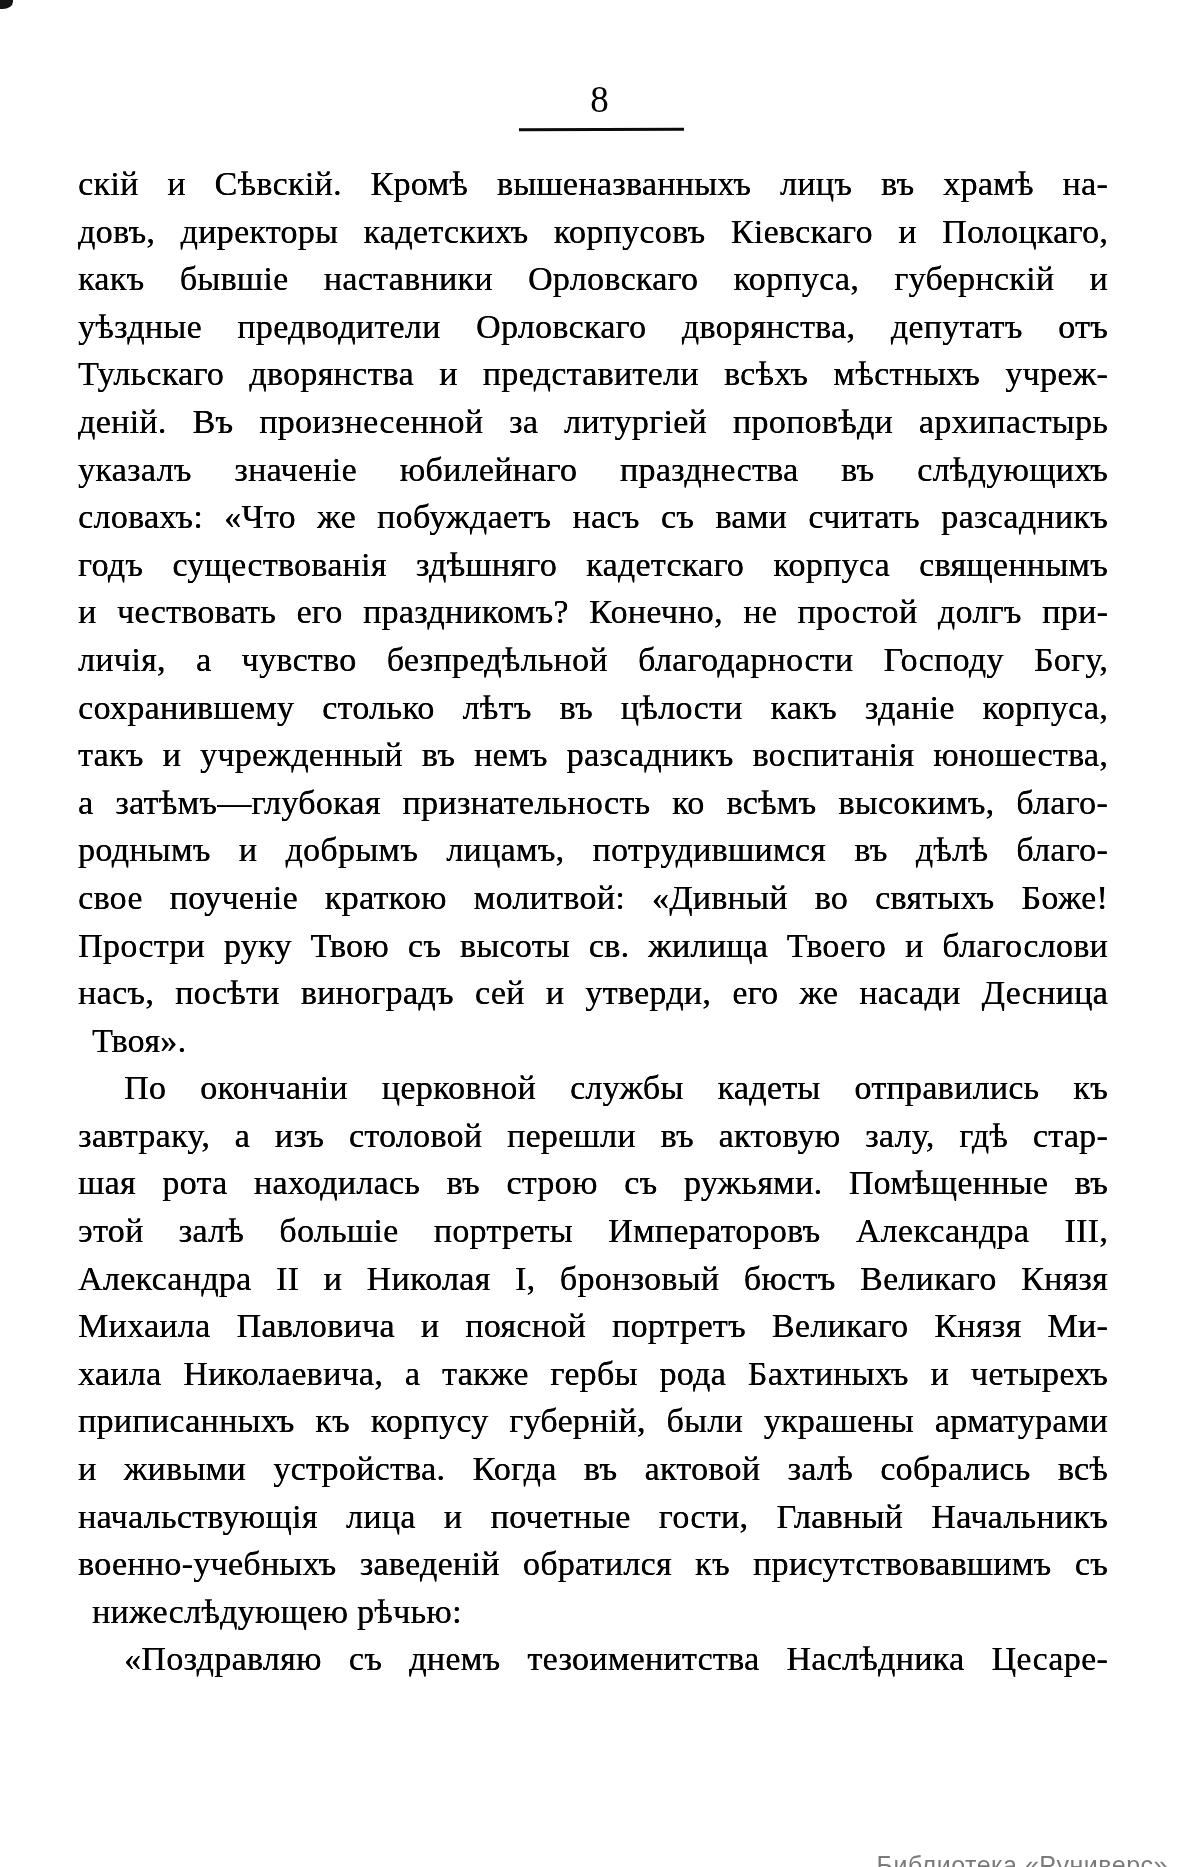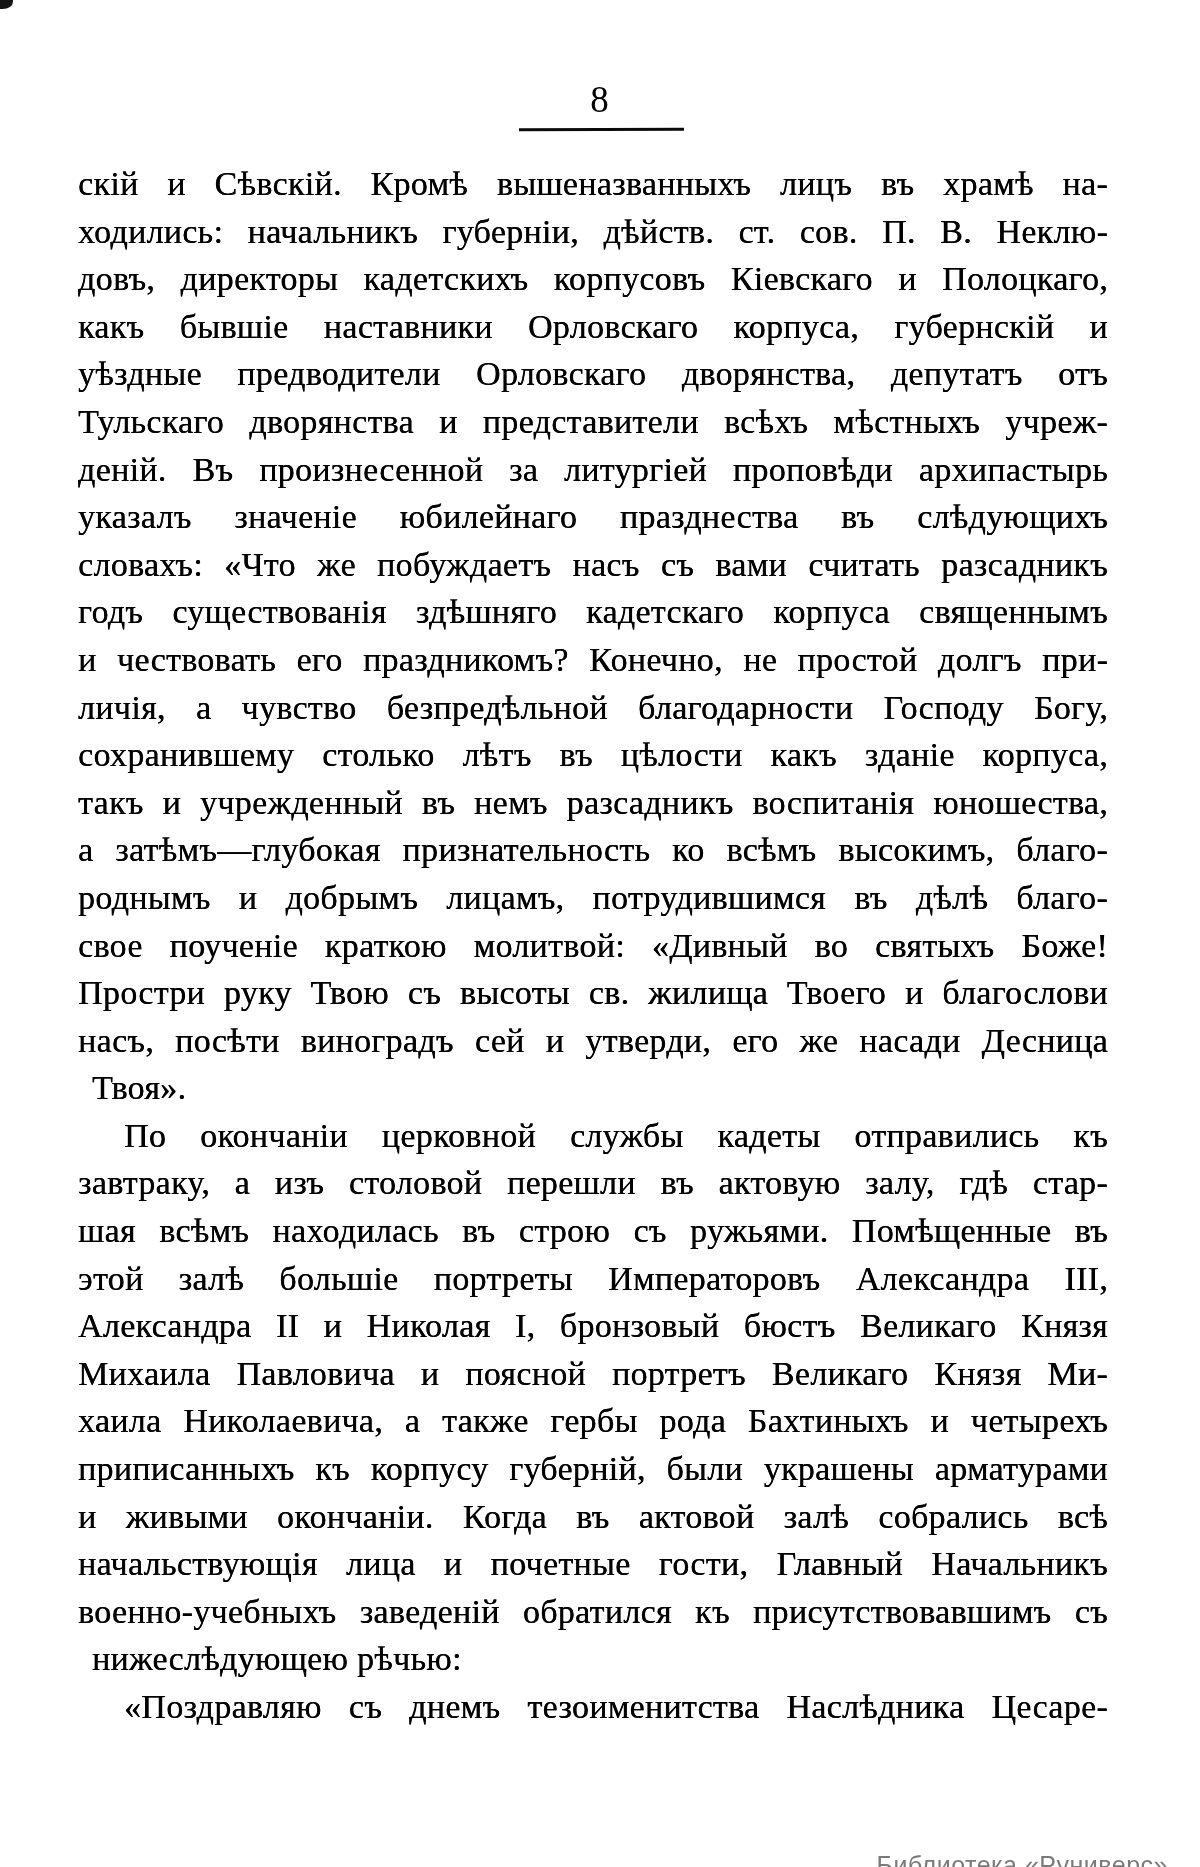--- a/index.html
+++ b/index.html
@@ -83,48 +83,47 @@
 
 <div class="page">
   <div class="corner-speck"></div>
 
   <div class="page-number">8</div>
 
   <div class="header-rule"></div>
 
   <main class="text-block" id="text-block">
       <div class="line">скій и Сѣвскій. Кромѣ вышеназванныхъ лицъ въ храмѣ на-</div>
-      <div class="line">ходились: начальникъ губерніи, дѣйств. ст. сов. П. В. Неклю-</div>
       <div class="line">довъ, директоры кадетскихъ корпусовъ Кіевскаго и Полоцкаго,</div>
       <div class="line">какъ бывшіе наставники Орловскаго корпуса, губернскій и</div>
       <div class="line">уѣздные предводители Орловскаго дворянства, депутатъ отъ</div>
       <div class="line">Тульскаго дворянства и представители всѣхъ мѣстныхъ учреж-</div>
       <div class="line">деній. Въ произнесенной за литургіей проповѣди архипастырь</div>
       <div class="line">указалъ значеніе юбилейнаго празднества въ слѣдующихъ</div>
       <div class="line">словахъ: «Что же побуждаетъ насъ съ вами считать разсадникъ</div>
       <div class="line">годъ существованія здѣшняго кадетскаго корпуса священнымъ</div>
       <div class="line">и чествовать его праздникомъ? Конечно, не простой долгъ при-</div>
       <div class="line">личія, а чувство безпредѣльной благодарности Господу Богу,</div>
       <div class="line">сохранившему столько лѣтъ въ цѣлости какъ зданіе корпуса,</div>
       <div class="line">такъ и учрежденный въ немъ разсадникъ воспитанія юношества,</div>
       <div class="line">а затѣмъ—глубокая признательность ко всѣмъ высокимъ, благо-</div>
       <div class="line">роднымъ и добрымъ лицамъ, потрудившимся въ дѣлѣ благо-</div>
       <div class="line">свое поученіе краткою молитвой: «Дивный во святыхъ Боже!</div>
       <div class="line">Простри руку Твою съ высоты св. жилища Твоего и благослови</div>
       <div class="line">насъ, посѣти виноградъ сей и утверди, его же насади Десница</div>
       <div class="line endline">Твоя».</div>
       <div class="line indent">По окончаніи церковной службы кадеты отправились къ</div>
       <div class="line">завтраку, а изъ столовой перешли въ актовую залу, гдѣ стар-</div>
-      <div class="line">шая всѣмъ находилась въ строю съ ружьями. Помѣщенные въ</div>
+      <div class="line">шая рота находилась въ строю съ ружьями. Помѣщенные въ</div>
       <div class="line">этой залѣ большіе портреты Императоровъ Александра III,</div>
       <div class="line">Александра II и Николая I, бронзовый бюстъ Великаго Князя</div>
       <div class="line">Михаила Павловича и поясной портретъ Великаго Князя Ми-</div>
       <div class="line">хаила Николаевича, а также гербы рода Бахтиныхъ и четырехъ</div>
       <div class="line">приписанныхъ къ корпусу губерній, были украшены арматурами</div>
-      <div class="line">и живыми окончаніи. Когда въ актовой залѣ собрались всѣ</div>
+      <div class="line">и живыми устройства. Когда въ актовой залѣ собрались всѣ</div>
       <div class="line">начальствующія лица и почетные гости, Главный Начальникъ</div>
       <div class="line">военно-учебныхъ заведеній обратился къ присутствовавшимъ съ</div>
       <div class="line endline">нижеслѣдующею рѣчью:</div>
       <div class="line indent">«Поздравляю съ днемъ тезоименитства Наслѣдника Цесаре-</div>
     </main>
 
   <div class="watermark">Библиотека «Руниверс»</div>
 </div>
 
 </body></html>

